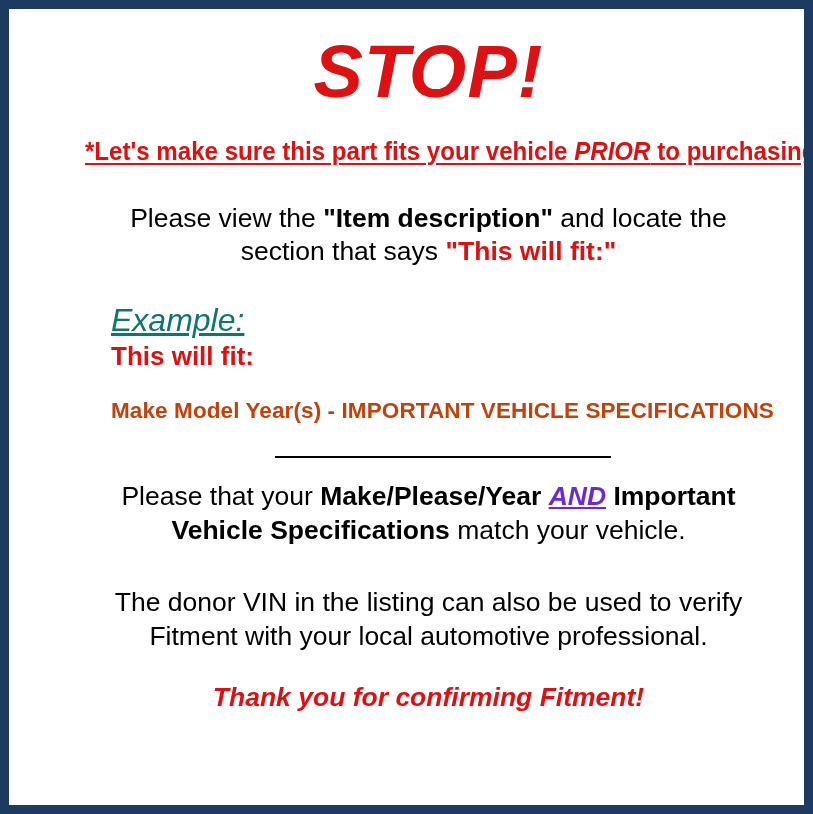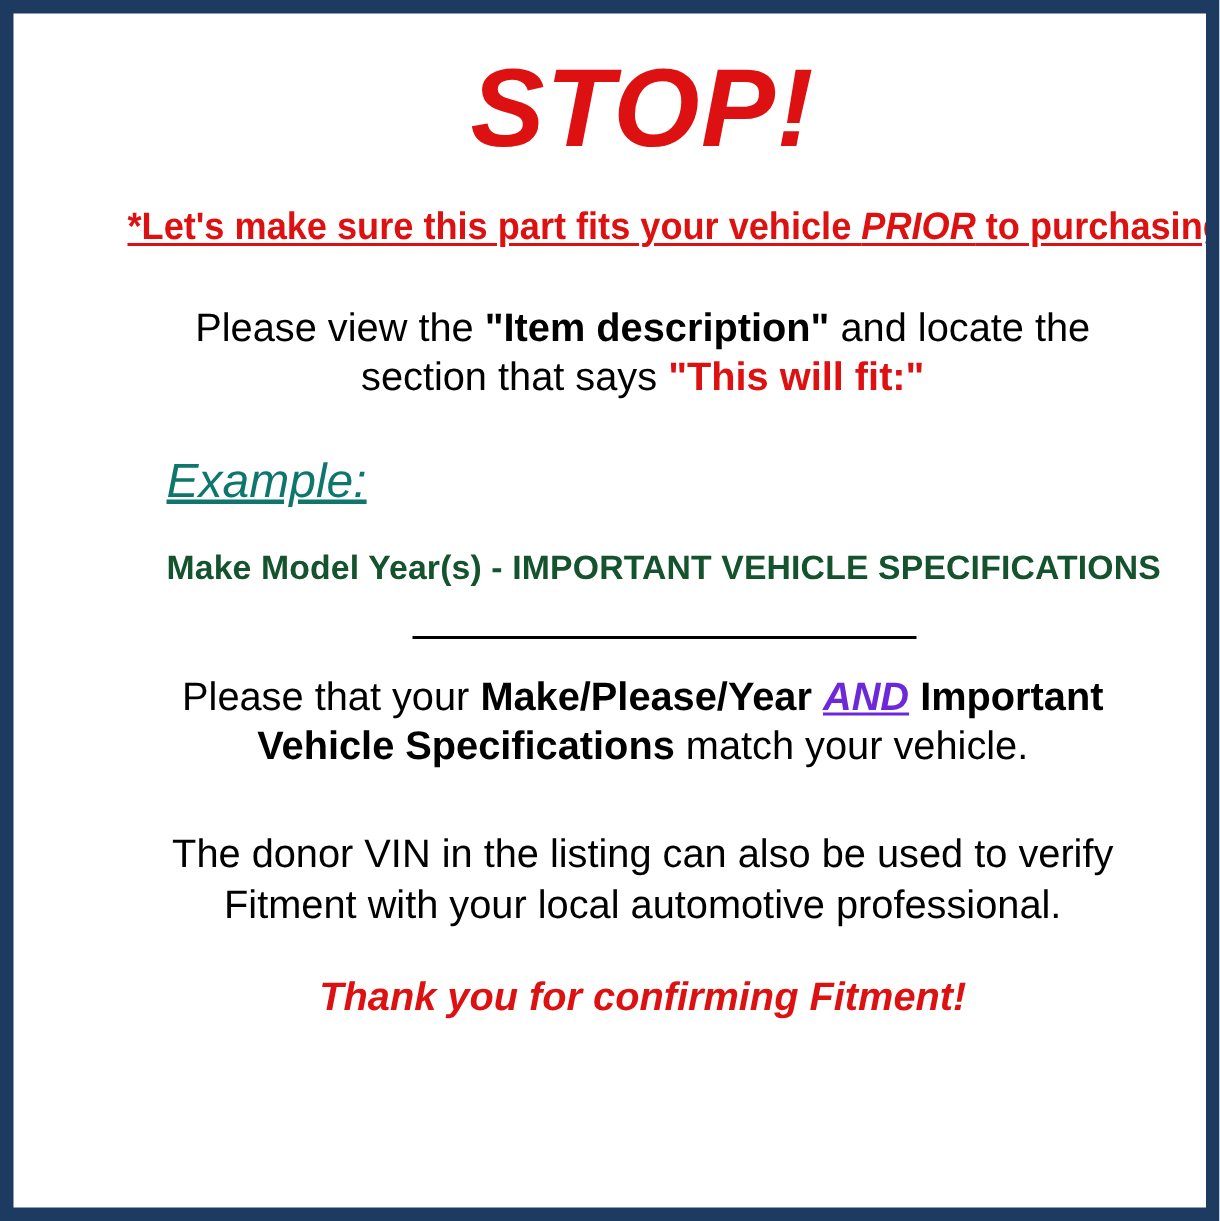--- a/index.html
+++ b/index.html
@@ -159,21 +159,22 @@
 
     <div class="subtitle" style="color: rgb(221, 17, 17);"><span>*Let's make sure this part fits your vehicle </span><span class="i">PRIOR</span><span> to purchasing*</span></div>
 
 
     <p class="para para-2"><span>Please view the </span><span class="blackbold">"Item description"</span><span> and locate the section that says </span><span class="redbold" style="color: rgb(221, 17, 17);">"This will fit:"</span></p>
 
     <div class="example-block">
       <div>
         <span class="example-label">Example:</span>
       </div>
-      <div class="example-spec" style="color: #14532d;">Make Model Year(s) - IMPORTANT VEHICLE SPECIFICATIONS</div>
+      <div class="example-fit" style="color: rgb(221, 17, 17);">This will fit:</div>
+      <div class="example-spec" style="color: #c2410c;">Make Model Year(s) - IMPORTANT VEHICLE SPECIFICATIONS</div>
     </div>
 
     <div class="sep-wrap">
       <div class="sep-line"></div>
     </div>
 
     <p class="para para-3"><span>Please that your </span><span class="blackbold">Make/Please/Year</span><span> </span><span class="redbold-iu" style="color: #6d28d9;">AND</span><span> </span><span class="blackbold">Important Vehicle Specifications</span><span> match your vehicle.</span></p>
 
     <p class="para para-4">The donor VIN in the listing can also be used to verify Fitment with your local automotive professional.</p>
 

